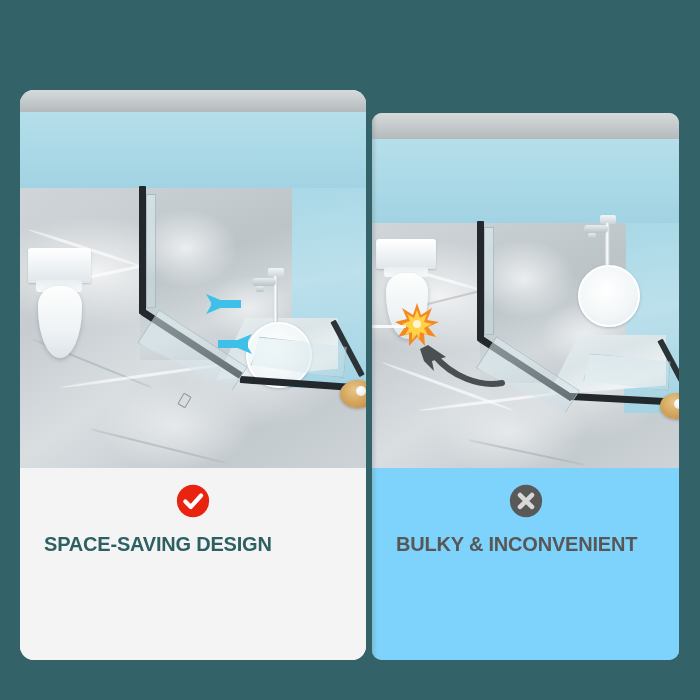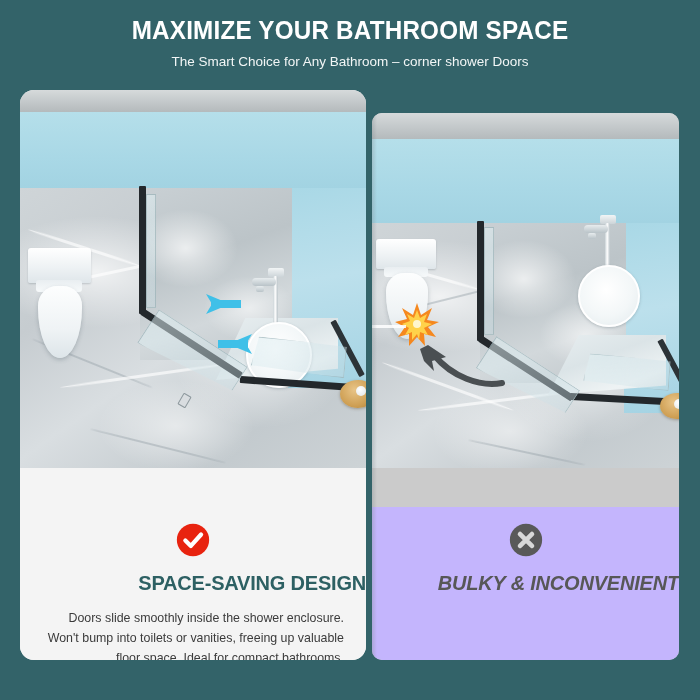--- a/index.html
+++ b/index.html
@@ -221,25 +221,24 @@
   .slide-arrow { position: absolute; }
 
   
   .burst { position: absolute; }
 
   
   .textblock {
     position: absolute;
     left: 0;
     width: 100%;
-    text-align: right;
-    margin-top: 39px;
+    text-align: left;
   }
   .textblock-left  { top: 378px; height: 192px; background: #f4f4f4; }
-  .textblock-right { top: 355px; height: 192px; background: #c4b5fd; font-style: italic; }
+  .textblock-right { top: 355px; height: 192px; background: #7dd3fc; }
 
   .badge {
     margin: 0 auto;
     display: block;
     width: 34px;
     height: 34px;
     border-radius: 50%;
   }
   .textblock-left .badge  { margin-top: 16px; }
   .textblock-right .badge { margin-top: 16px; }
@@ -272,24 +271,20 @@
     background: linear-gradient(90deg, rgba(120,130,135,.30), rgba(120,130,135,0));
     z-index: 9;
     pointer-events: none;
   }
 </style>
 </head>
 <body>
 
 <div class="poster">
 
-  <div class="header">
-    <h1 class="headline">MAXIMIZE YOUR BATHROOM SPACE</h1>
-    <p class="subhead">The Smart Choice for Any Bathroom – corner shower Doors</p>
-  </div>
 
   <div class="card card-left">
 
     <div class="scene scene-left">
       <div class="strip-top"></div>
       <div class="wall-blue"></div>
       <div class="floor">
         <div class="vein" style="left:8px;  top:40px;  width:120px; height:3px; transform:rotate(18deg);"></div>
         <div class="vein" style="left:30px; top:96px;  width:150px; height:3px; transform:rotate(-12deg);"></div>
         <div class="vein dark" style="left:12px; top:150px; width:130px; height:2px; transform:rotate(22deg);"></div>
@@ -342,21 +337,20 @@
         </svg>
       </div>
     </div>
 
     <div class="textblock textblock-left">
       <svg class="badge" viewBox="0 0 40 40">
         <circle cx="20" cy="20" r="19" fill="#e8230f"></circle>
         <path d="M11 20.5 L17.5 27 L29.5 13.5" fill="none" stroke="#ffffff" stroke-width="5" stroke-linecap="round" stroke-linejoin="round"></path>
       </svg>
       <h2 class="panel-title panel-title-good">SPACE-SAVING DESIGN</h2>
-      <p class="panel-body">Doors slide smoothly inside the shower enclosure. Won't bump into toilets or vanities, freeing up valuable floor space. Ideal for compact bathrooms.</p>
     </div>
   </div>
 
   <div class="card card-right">
 
     <div class="scene scene-right">
       <div class="strip-top"></div>
       <div class="wall-blue"></div>
       <div class="floor">
         <div class="vein" style="left:6px;  top:36px;  width:110px; height:3px; transform:rotate(16deg);"></div>

